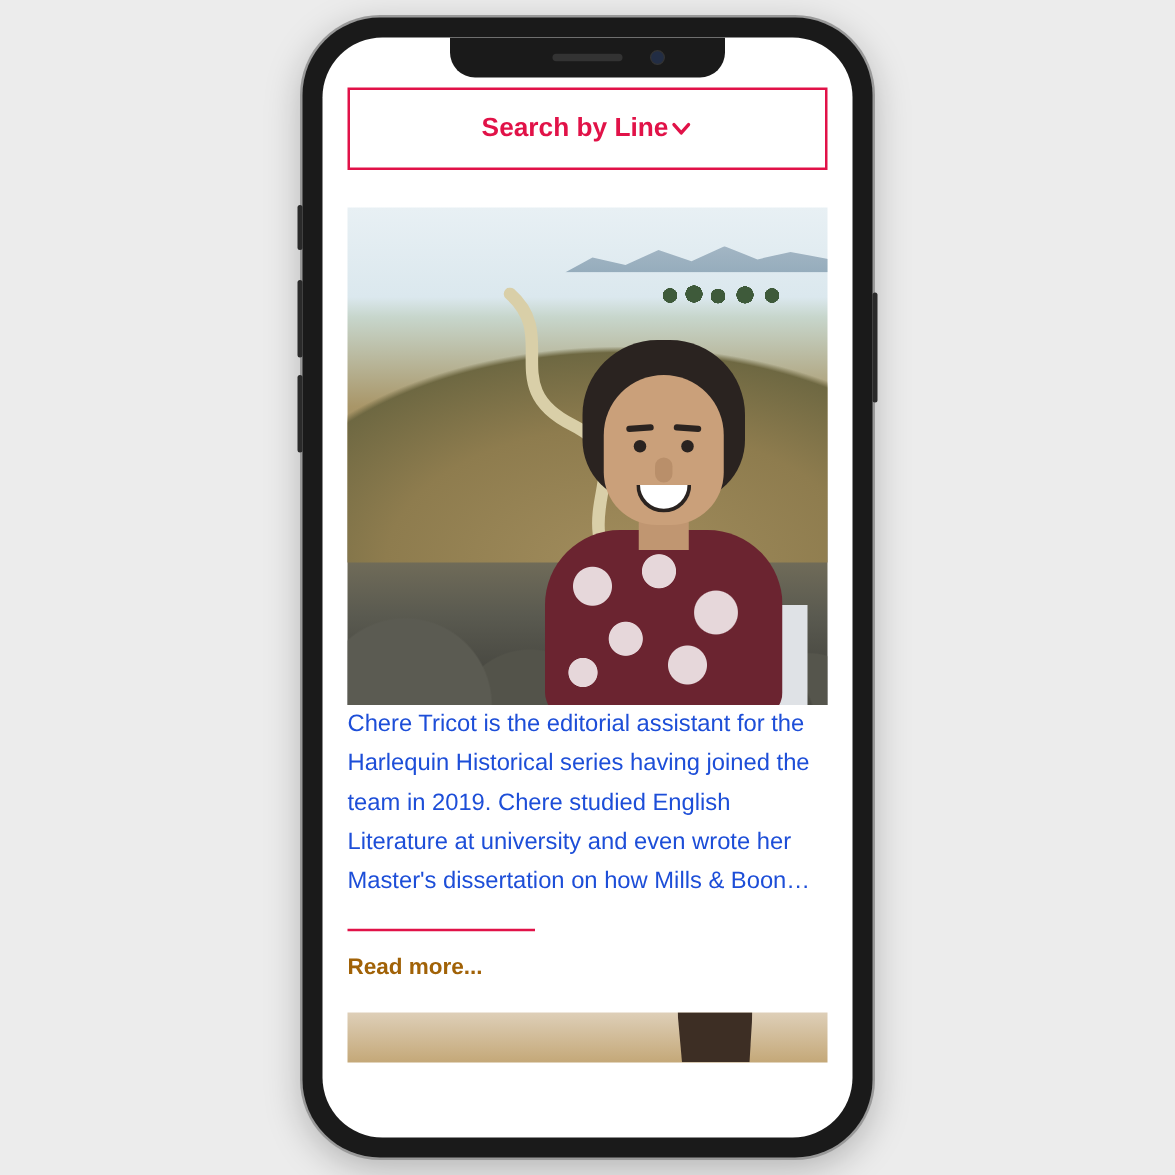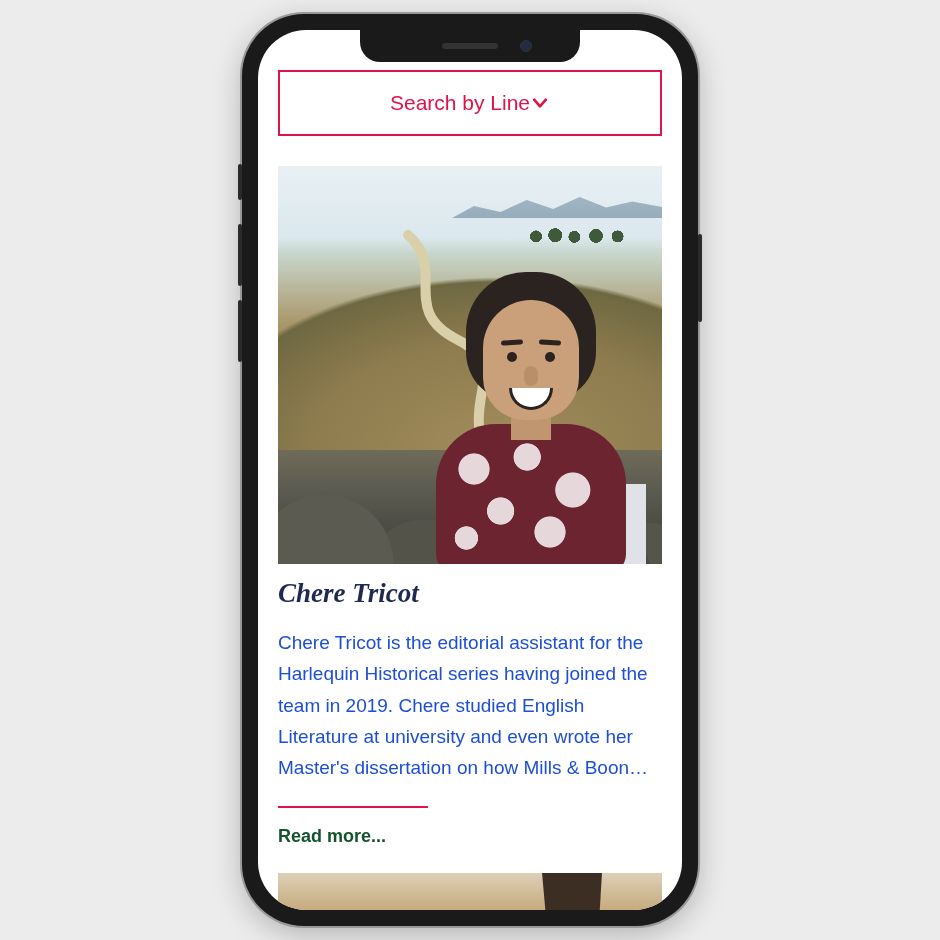--- a/index.html
+++ b/index.html
@@ -61,21 +61,21 @@
     border: 2px solid #e11248;
     color: #e11248;
     background: #fff;
     width: 100%;
     height: 66px;
     display: flex;
     align-items: center;
     justify-content: center;
     gap: 0;
     font-size: 21px;
-    font-weight: 400;
+    font-weight: 700;
     cursor: pointer;
     margin-bottom: 30px;
   }
   .chev { display: inline-flex; }
   .hero {
     width: 100%;
     height: 398px;
     background: linear-gradient(180deg, #e8f0f4 0%, #dbe8ee 18%, #c7d6cc 22%, #a99668 40%, #8f7f54 58%, #6e6a58 72%, #5a5a50 82%, #3d3d38 100%);
     position: relative;
     overflow: hidden;
@@ -152,21 +152,21 @@
   }
   .divider {
     width: 150px;
     height: 2px;
     background: #e11248;
     margin: 22px 0 18px 0;
   }
   .readmore {
     font-size: 18px;
     font-weight: 700;
-    color: #14532d;
+    color: #a16207;
     cursor: pointer;
   }
   .next-peek {
     margin-top: 26px;
     width: 100%;
     height: 40px;
     background: linear-gradient(180deg, #decfb8 0%, #c4a878 100%);
     position: relative;
   }
   .next-peek::after {
@@ -222,21 +222,20 @@
             <div class="brow l"></div>
               <div class="brow r"></div>
             <div class="eye l"></div>
               <div class="eye r"></div>
             <div class="nose"></div>
             <div class="smile"></div>
           </div>
         </div>
       </div>
 
-      <h2 class="article-title">Chere Tricot</h2>
 
       <p class="article-body">Chere Tricot is the editorial assistant for the Harlequin Historical series having joined the team in 2019. Chere studied English Literature at university and even wrote her Master's dissertation on how Mills &amp; Boon…</p>
 
       <div class="divider"></div>
 
       <div class="readmore">Read more...</div>
 
       <div class="next-peek"></div>
 
     </div>

